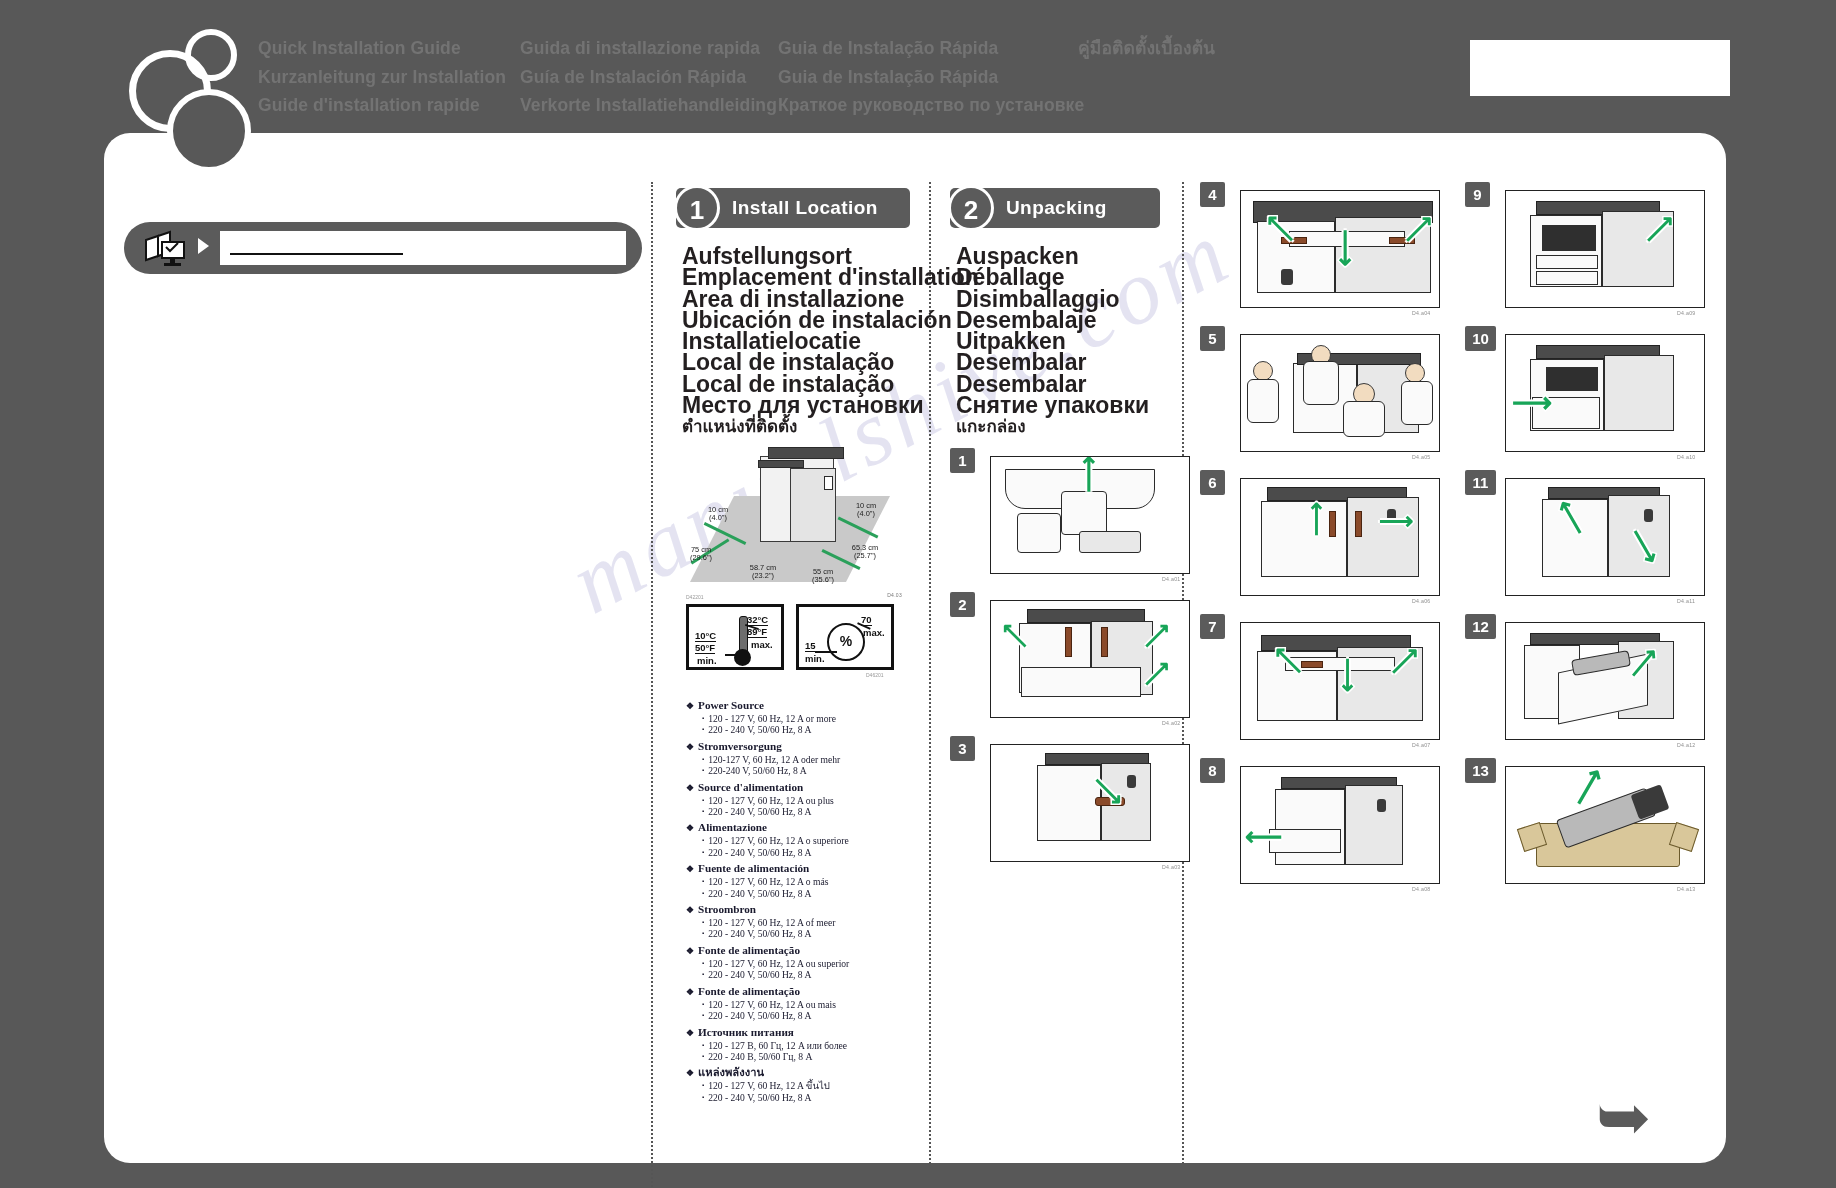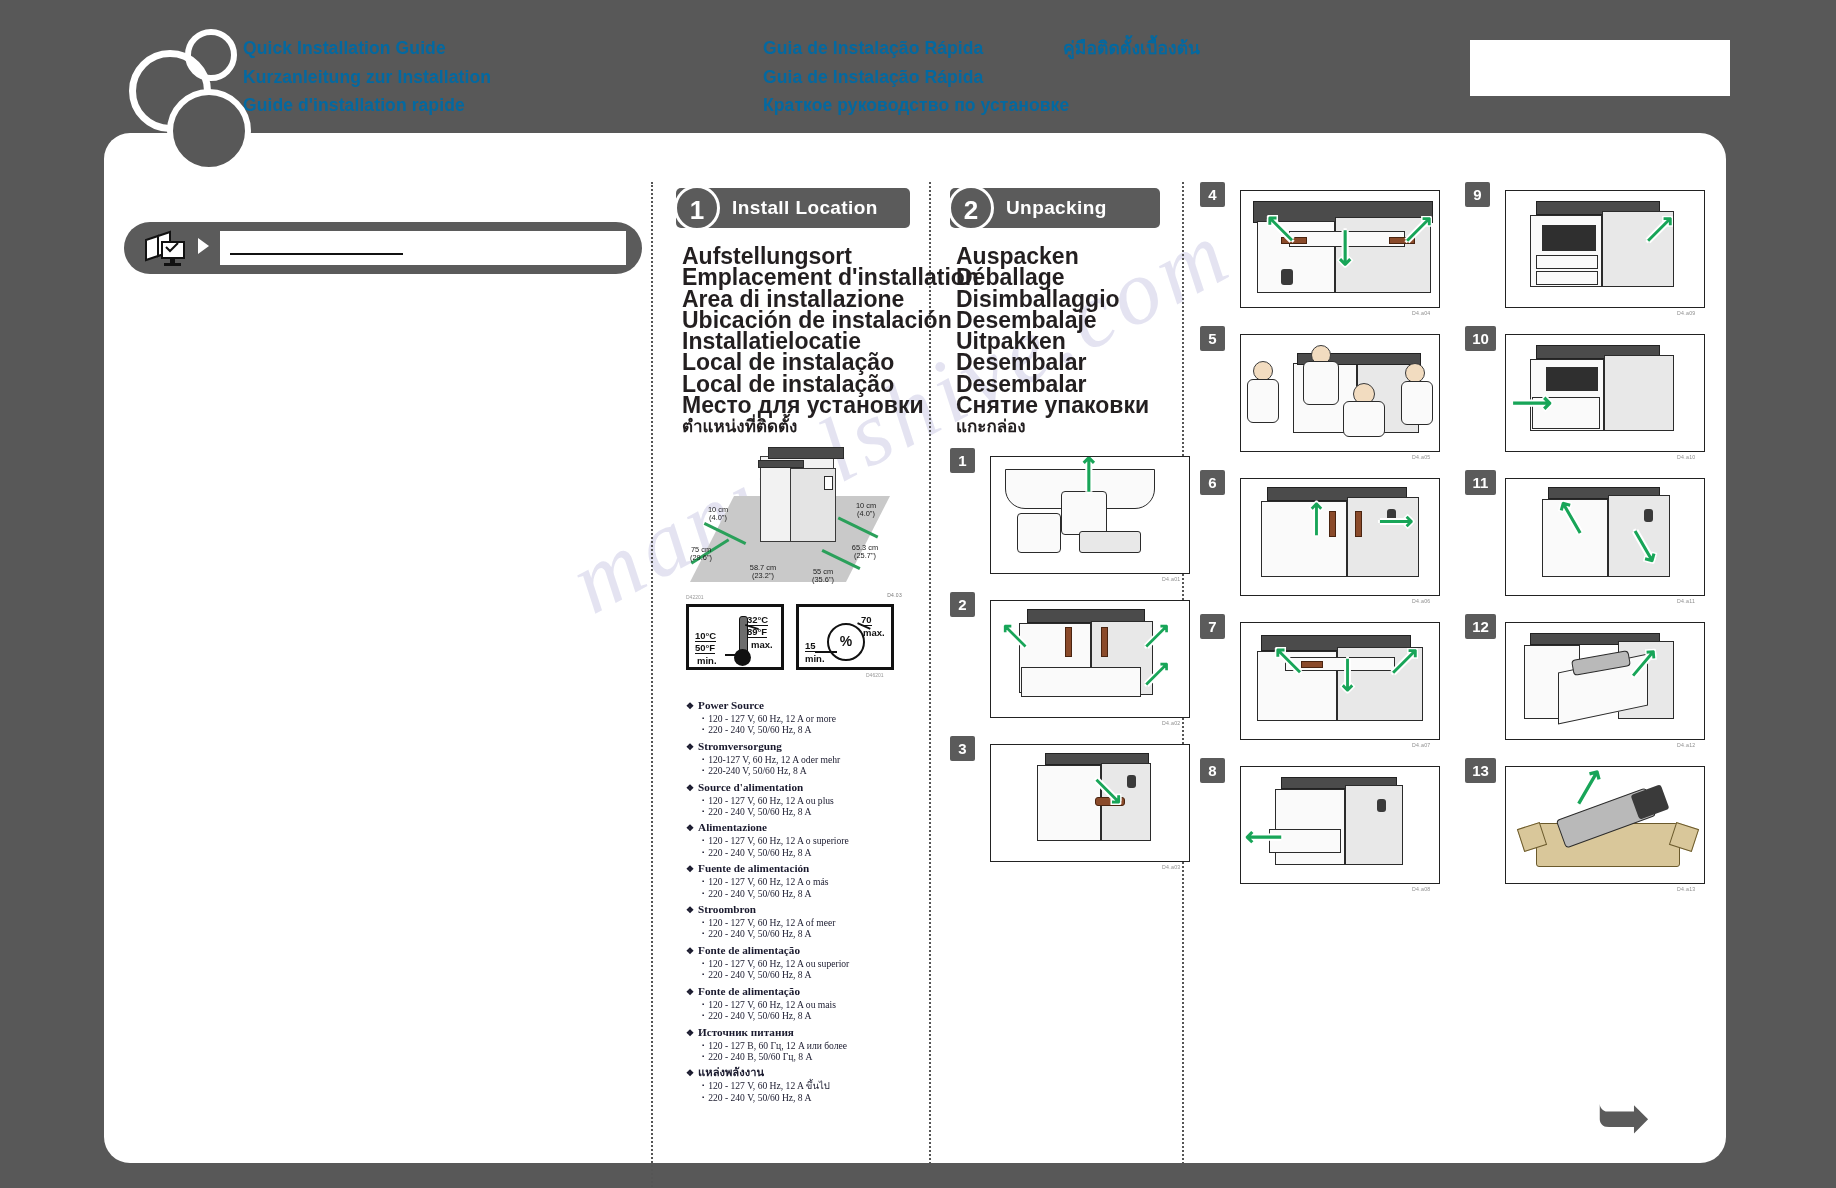--- a/index.html
+++ b/index.html
@@ -14,21 +14,21 @@
   
   .card{position:absolute;left:104px;top:133px;width:1622px;height:1030px;background:#ffffff;border-radius:26px;}
 
   
   .bub{position:absolute;border-radius:50%;}
   .bub-ring-lg{left:129px;top:50px;width:68px;height:68px;border:7px solid #ffffff;background:transparent;}
   .bub-ring-sm{left:185px;top:29px;width:40px;height:40px;border:6px solid #ffffff;background:transparent;}
   .bub-solid{left:167px;top:89px;width:72px;height:72px;background:#585858;border:6px solid #ffffff;}
 
   
-  .titles{position:absolute;left:243px;top:34px;width:1180px;height:90px;color:#0369a1;}
+  .titles{position:absolute;left:258px;top:34px;width:1180px;height:90px;color:#737373;}
   .title-col{position:absolute;top:0;}
   .title-col div{font-size:17.5px;font-weight:bold;line-height:28.5px;white-space:nowrap;letter-spacing:.1px;}
   .tc1{left:0;width:262px;}
   .tc2{left:262px;width:258px;}
   .tc3{left:520px;width:300px;}
   .tc4{left:820px;width:260px;}
   .thai{font-size:17px;}
 
   .logo-box{position:absolute;left:1470px;top:40px;width:260px;height:56px;background:#ffffff;}
 
@@ -129,20 +129,25 @@
   <div class="header-band"></div>
 
   <div class="bub bub-ring-lg"></div>
   <div class="bub bub-ring-sm"></div>
 
   <div class="titles">
     <div class="title-col tc1">
       <div>Quick Installation Guide</div>
       <div>Kurzanleitung zur Installation</div>
       <div>Guide d'installation rapide</div>
+    </div>
+    <div class="title-col tc2">
+      <div>Guida di installazione rapida</div>
+      <div>Guía de Instalación Rápida</div>
+      <div>Verkorte Installatiehandleiding</div>
     </div>
     <div class="title-col tc3">
       <div>Guia de Instalação Rápida</div>
       <div>Guia de Instalação Rápida</div>
       <div>Краткое руководство по установке</div>
     </div>
     <div class="title-col tc4">
       <div class="thai">คู่มือติดตั้งเบื้องต้น</div>
     </div>
   </div>

